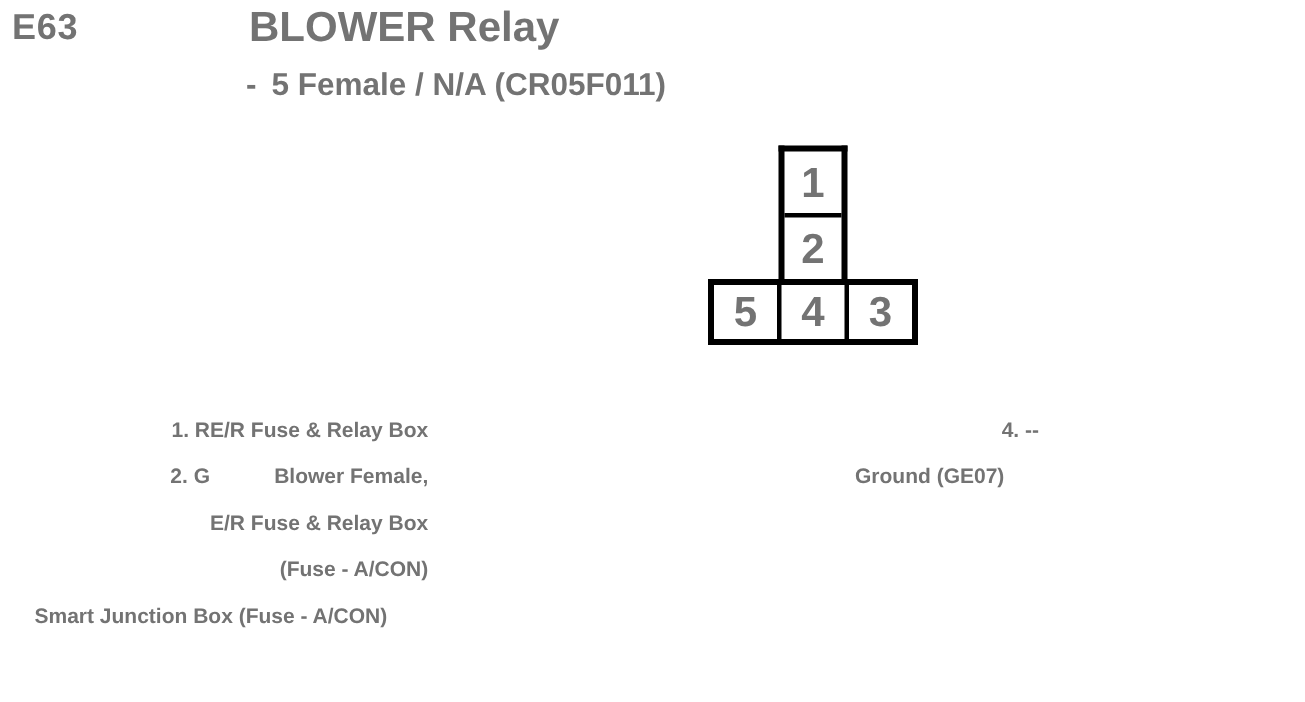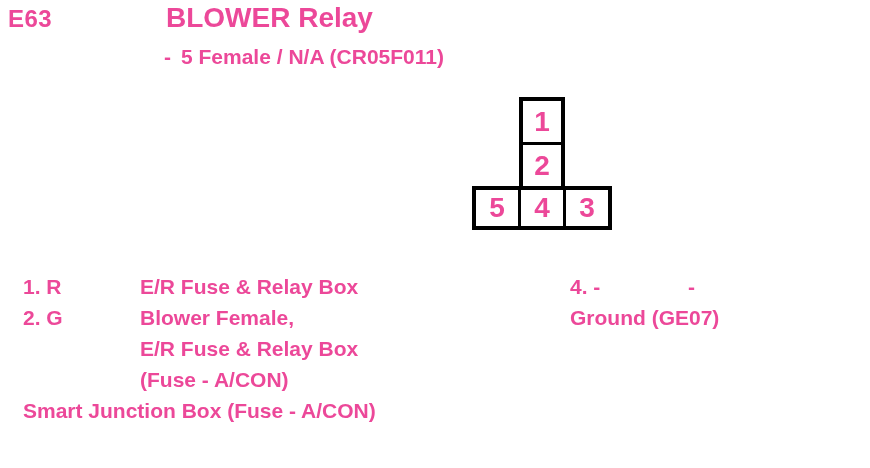--- a/index.html
+++ b/index.html
@@ -1,21 +1,21 @@
 <!DOCTYPE html>
 <html><head>
 <meta charset="utf-8">
 <style>
   html, body { margin: 0; padding: 0; }
   .page {
     position: relative;
     width: 870px;
     height: 468px;
     background: #ffffff;
-    color: #ec4899;
+    color: #737373;
     font-family: "Liberation Sans", sans-serif;
     font-weight: bold;
     overflow: hidden;
   }
   
   .connector-id {
     position: absolute;
     left: 8px; top: 5px;
     font-size: 24px;
     letter-spacing: 0.5px;
@@ -66,22 +66,23 @@
     display: flex;
     align-items: center;
     justify-content: center;
     font-size: 28px;
   }
   .diagram-row .cell + .cell { border-left: 3px solid #000; }
 
   
   .pin-list {
     position: absolute;
-    font-size: 21px;
+    font-size: 14px;
     line-height: 31px;
+    text-align: right;
   }
   .pin-list.left  { left: 23px;  top: 271px; }
   .pin-list.right { left: 570px; top: 271px; }
   .pin-row { display: flex; align-items: flex-start; }
   .pin-list.left  .pin-label { width: 117px; flex: 0 0 117px; }
   .pin-list.right .pin-label { width: 118px; flex: 0 0 118px; }
   .pin-desc { white-space: nowrap; }
 </style>
 </head>
 <body>

